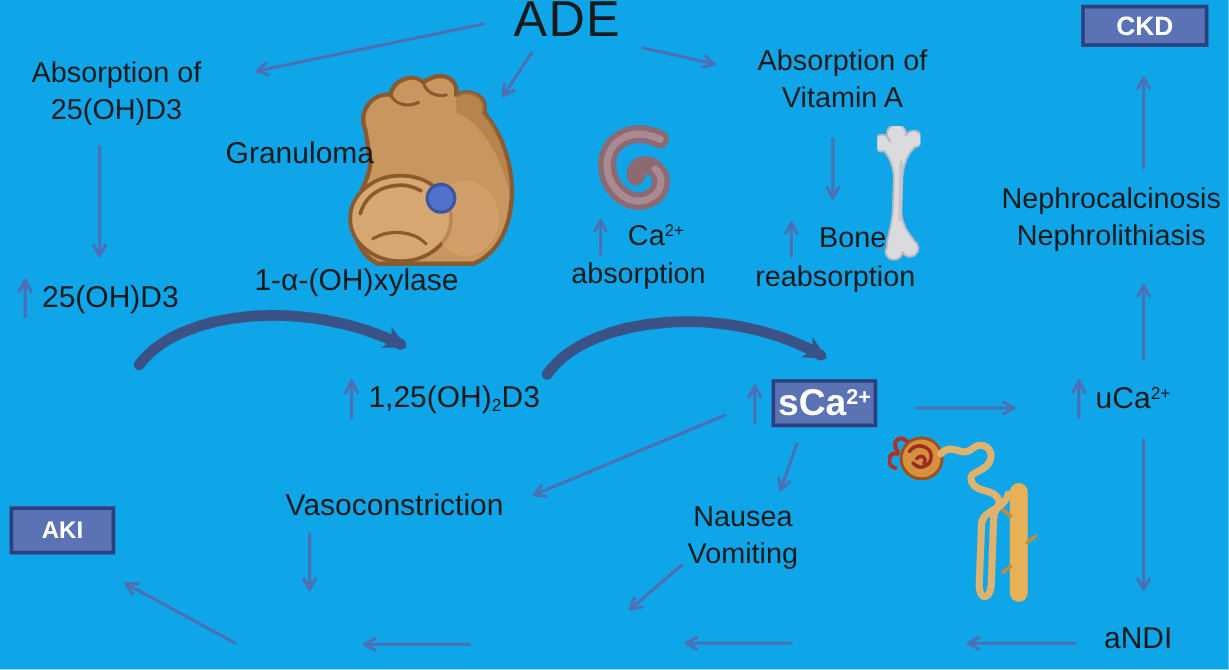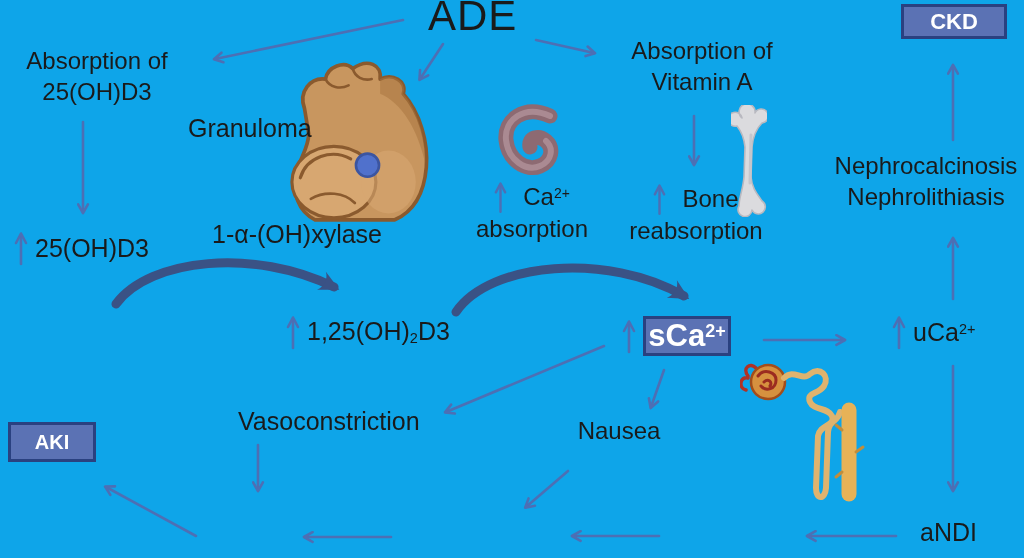--- a/index.html
+++ b/index.html
@@ -185,20 +185,21 @@
   </div>
 
   <div class="badge abs" style="left:8px;top:422px;width:88px;height:40px;font-size:20px">
     <span>AKI</span>
   </div>
 
   <div class="t fs25" style="left:238px;top:407px">Vasoconstriction</div>
 
   <div class="blk fs24" style="left:556px;top:416px;width:126px">
     <div>Nausea</div>
+    <div>Vomiting</div>
   </div>
 
 
 
 
   <div class="t fs25" style="left:920px;top:518px">aNDI</div>
 
 </div>
 
 </body></html>

